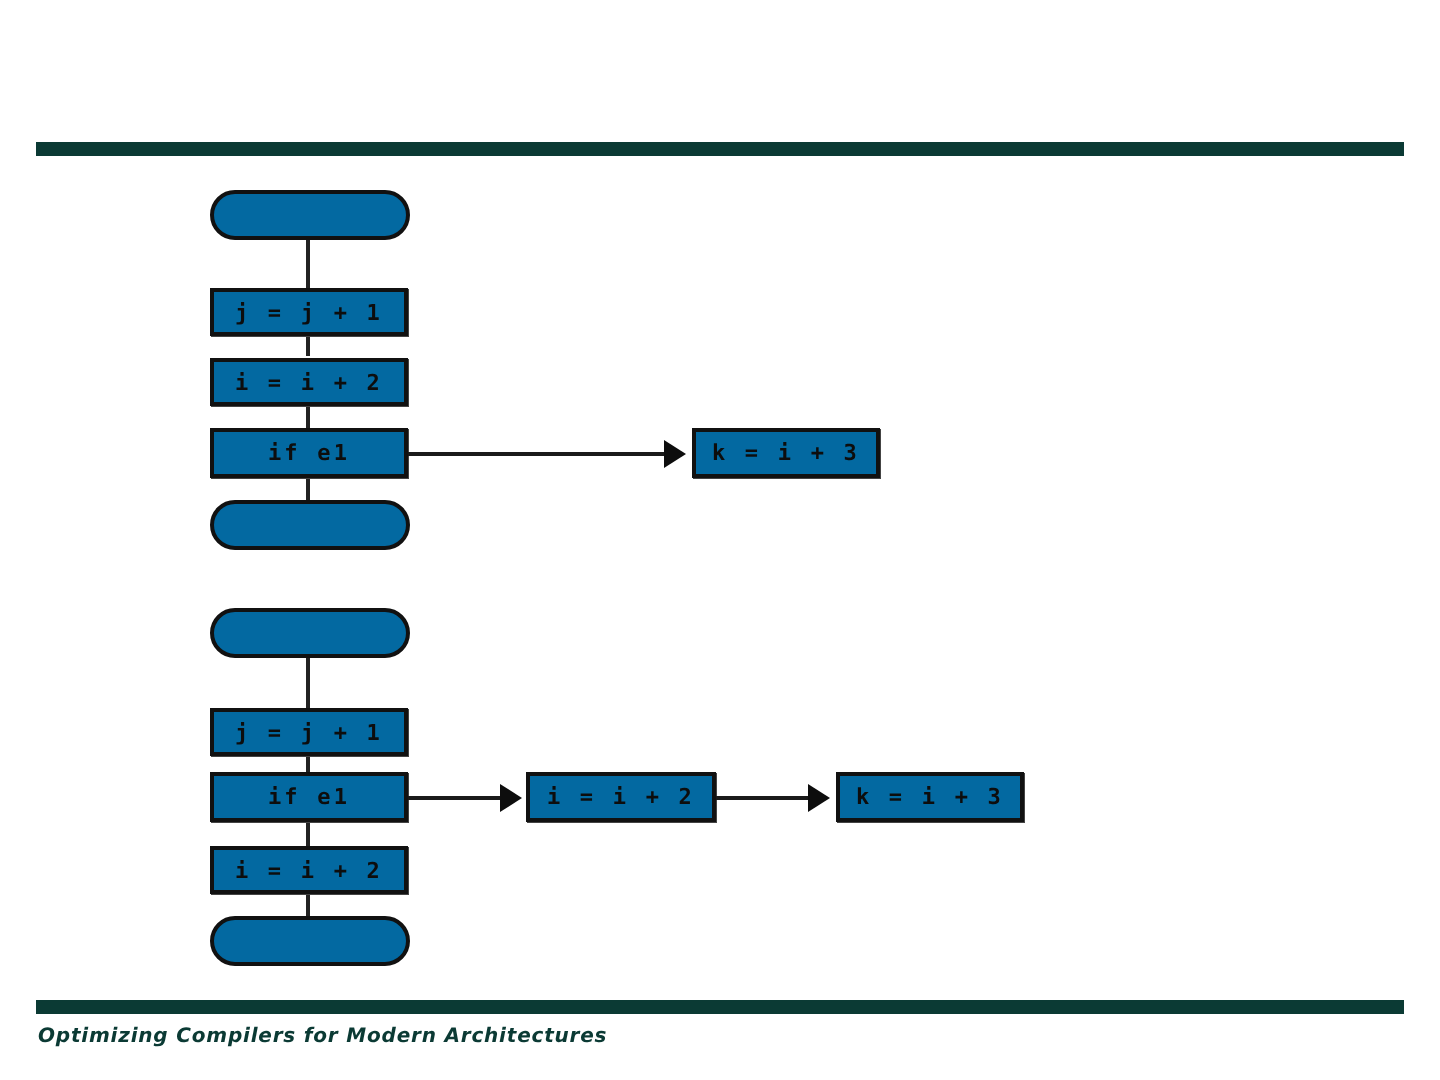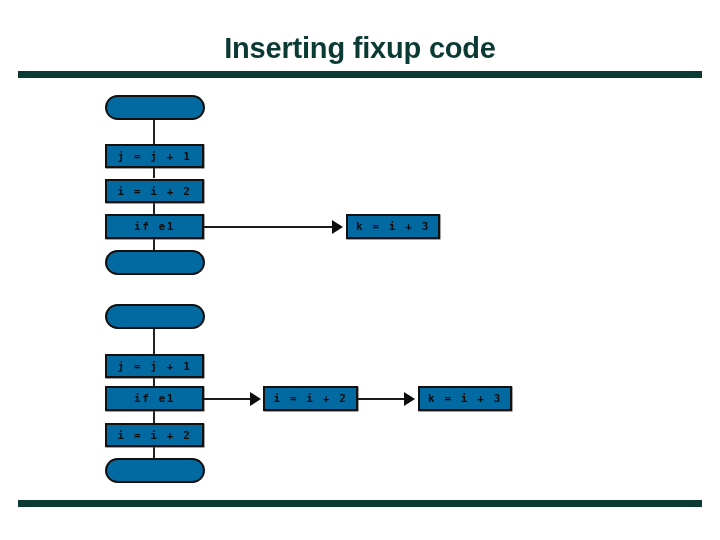--- a/index.html
+++ b/index.html
@@ -111,21 +111,20 @@
     border-top: 7px solid transparent;
     border-bottom: 7px solid transparent;
     border-left: 11px solid #0d0d0d;
   }
 </style>
 </head>
 <body>
 
 <div id="slide">
 
-  <div id="slide-title">Inserting fixup code</div>
 
   <div class="rule" id="rule-top"></div>
 
   <div class="diagram">
 
     <div class="edge-v" style="left:153px; top:119px;  height:27px;"></div>
     <div class="edge-v" style="left:153px; top:167px;  height:11px;"></div>
     <div class="edge-v" style="left:153px; top:202px;  height:12px;"></div>
     <div class="edge-v" style="left:153px; top:238px;  height:13px;"></div>
 
@@ -168,14 +167,15 @@
     <div class="node stmt" style="left:263px; top:386px; width:95px; height:25px;">i = i + 2</div>
 
     <div class="edge-h" style="left:358px; top:398px; width:48px;"></div>
     <div class="arrowhead" style="left:404px; top:392px;"></div>
 
     <div class="node stmt" style="left:418px; top:386px; width:94px; height:25px;">k = i + 3</div>
   </div>
 
   <div class="rule" id="rule-bottom"></div>
 
+  <div id="slide-footer">Optimizing Compilers for Modern Architectures</div>
 
 </div>
 
 </body></html>

